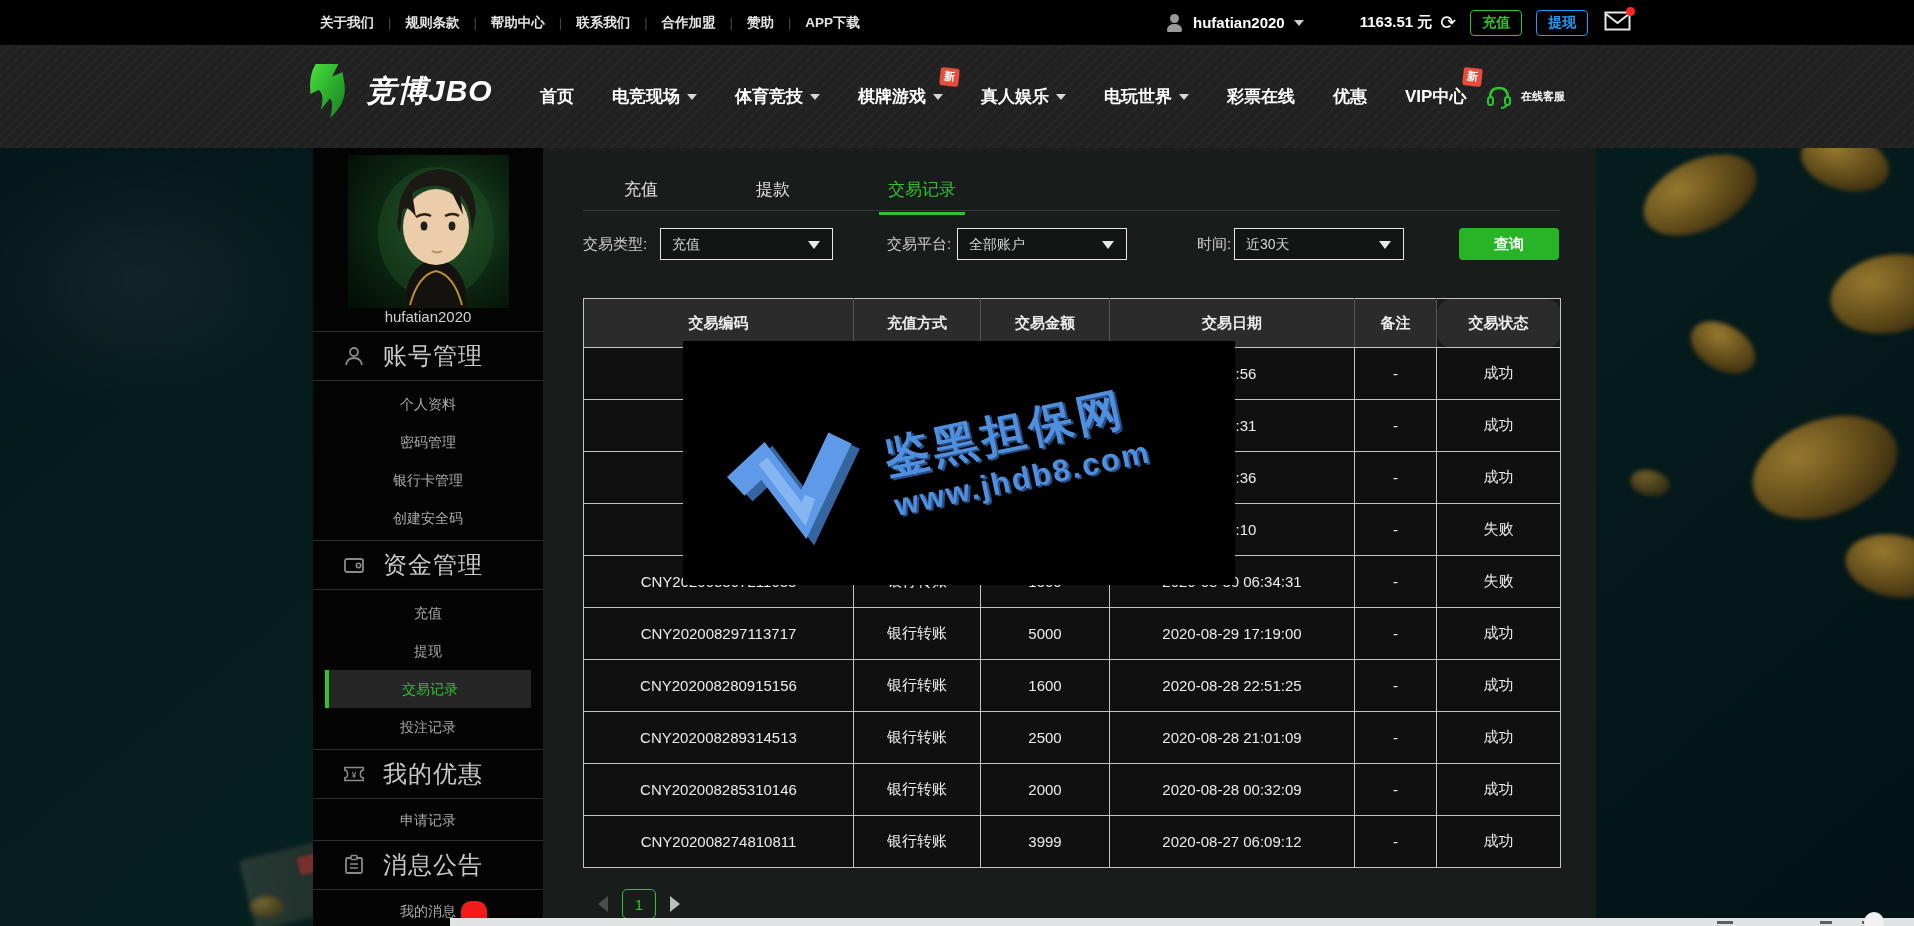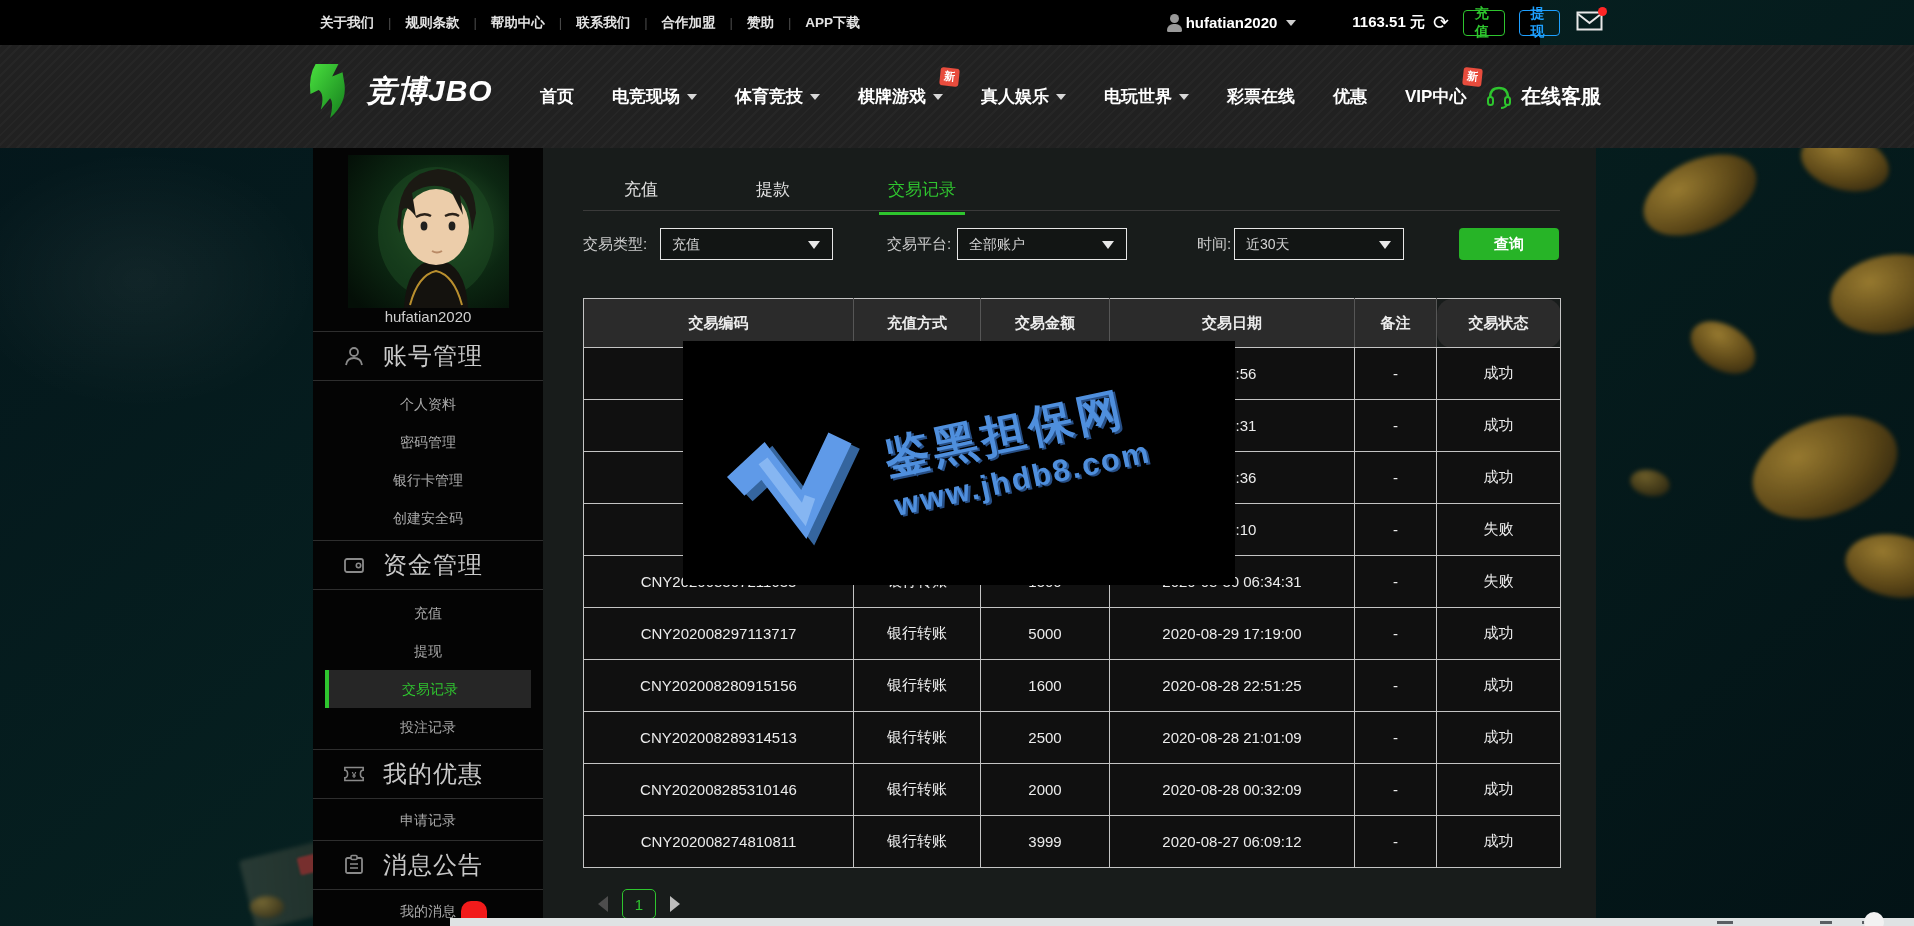--- a/index.html
+++ b/index.html
@@ -12,21 +12,21 @@
   .coin{border-radius:50%;background:radial-gradient(ellipse at 35% 30%,#b08a33,#6b4f17 55%,#2c200a 95%);
         filter:blur(2px);opacity:.85;}
   .smoke{background:radial-gradient(ellipse at center,rgba(255,255,255,.05),rgba(255,255,255,0) 70%);}
   .cash{background:linear-gradient(100deg,#31413a,#1d2a23);filter:blur(2px);opacity:.8;border-radius:4px;}
   .cashband{background:#8d2f2f;filter:blur(1px);opacity:.8;border-radius:2px;}
   .footer-strip{position:absolute;left:450px;top:918px;width:1464px;height:8px;background:#dfe3e4;}
   .fmark{position:absolute;top:3px;height:3px;background:#5a5f63;}
   .corner-dot{position:absolute;left:1864px;top:912px;width:20px;height:20px;border-radius:50%;background:#f2f2f2;}
 
   
-  .topbar{position:absolute;left:0;top:0;width:1540px;height:45px;background:#000;display:flex;align-items:center;}
+  .topbar{position:absolute;left:0;top:0;width:1914px;height:45px;background:#000;display:flex;align-items:center;}
   .toplinks{position:absolute;left:320px;top:0;height:45px;display:flex;align-items:center;gap:14px;}
   .tlink{color:#e3e3e3;font-size:13.5px;font-weight:700;cursor:pointer;white-space:nowrap;}
   .tsep{color:#4a4a4a;font-size:13px;}
   .topright{position:absolute;left:1165px;top:0;height:45px;display:flex;align-items:center;}
   .person{position:relative;width:20px;height:20px;margin-right:8px;}
   .person .ph{position:absolute;left:5px;top:1px;width:9px;height:9px;border-radius:50%;background:#9a9a9a;}
   .person .pb{position:absolute;left:2px;top:11px;width:15px;height:8px;border-radius:8px 8px 2px 2px;background:#9a9a9a;}
   .uname{color:#fff;font-size:15px;font-weight:700;}
   .dcaret{width:0;height:0;border-left:5px solid transparent;border-right:5px solid transparent;border-top:6px solid #cfcfcf;margin-left:9px;}
   .balance{color:#fff;font-size:15px;font-weight:700;margin-left:56px;white-space:nowrap;}
@@ -42,21 +42,21 @@
   .mhead{position:absolute;left:0;top:45px;width:1914px;height:103px;background:#212121;
          background-image:repeating-linear-gradient(135deg,rgba(255,255,255,.025) 0 2px,rgba(0,0,0,0) 2px 7px);}
   .logo{position:absolute;left:306px;top:18px;display:flex;align-items:center;cursor:pointer;}
   .logotext{color:#fff;font-size:30px;font-weight:800;letter-spacing:1px;margin-left:18px;font-style:italic;}
   .mnav{position:absolute;left:540px;top:0;height:103px;display:flex;align-items:center;gap:38px;}
   .nav-item{position:relative;color:#fff;font-size:17px;font-weight:700;display:flex;align-items:center;cursor:pointer;white-space:nowrap;}
   .ncaret{width:0;height:0;border-left:5px solid transparent;border-right:5px solid transparent;border-top:6px solid #d8d8d8;margin-left:7px;}
   .nav-badge{position:absolute;top:-17px;right:-16px;background:#e84c3d;color:#fff;font-size:11px;font-weight:700;
              padding:1px 4px 2px;border-radius:3px;transform:rotate(6deg);}
   .service{position:absolute;left:1486px;top:0;height:103px;display:flex;align-items:center;gap:9px;cursor:pointer;}
-  .service span.lbl{color:#fff;font-size:20px;font-weight:700;}
+  .service span.lbl{color:#fff;font-size:11px;font-weight:700;}
 
   
   .sidebar{position:absolute;left:313px;top:148px;width:230px;height:778px;background:#040404;}
   .avatar{position:absolute;left:35px;top:7px;width:161px;height:153px;overflow:hidden;}
   .side-uname{position:absolute;left:0;top:160px;width:230px;height:24px;text-align:center;color:#cfcfcf;font-size:15px;}
   .side-menu{position:absolute;left:0;top:184px;width:230px;}
   .side-sec{height:50px;display:flex;align-items:center;border-top:1px solid #2e2e2e;border-bottom:1px solid #2e2e2e;
             padding-left:30px;gap:18px;cursor:pointer;margin-top:-1px;}
   .side-sec .st{color:#c9c9c9;font-size:24px;letter-spacing:1px;}
   .sicon{width:22px;height:22px;display:flex;align-items:center;justify-content:center;}

